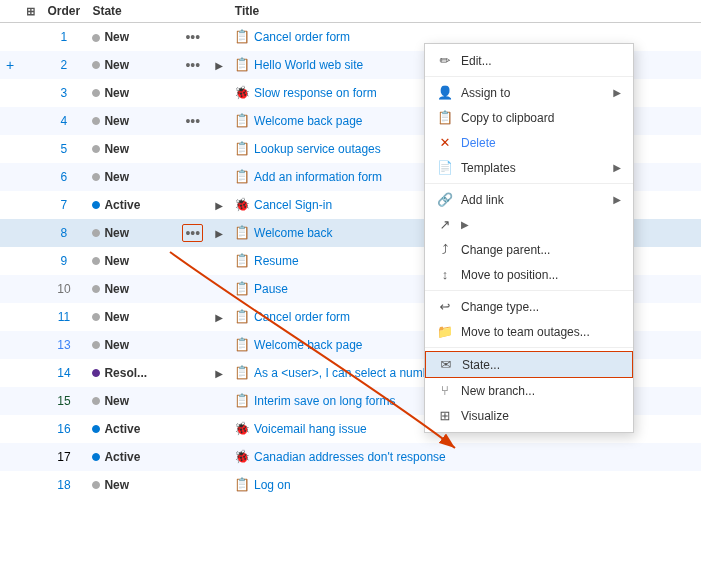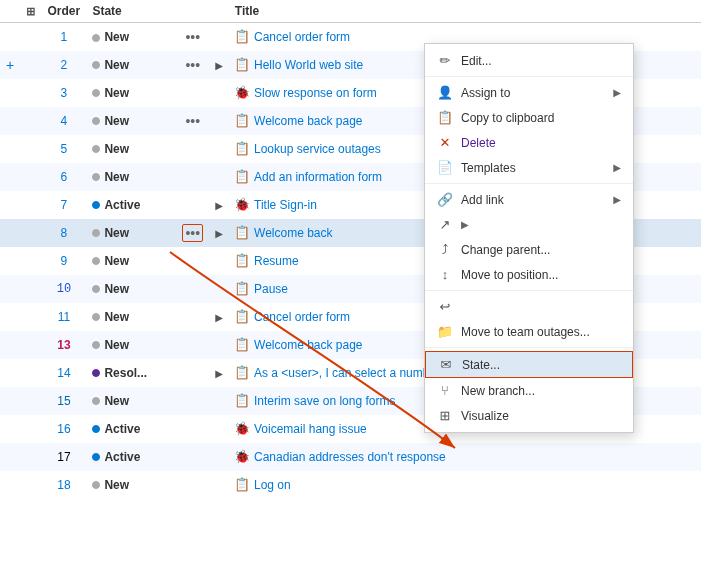--- a/index.html
+++ b/index.html
@@ -141,21 +141,21 @@
     }
     .menu-divider {
       border: none;
       border-top: 1px solid #eee;
       margin: 3px 0;
     }
     .menu-item.delete-item .menu-icon {
       color: #cc3300;
     }
     .menu-item.delete-item .menu-label {
-      color: #4c1d95;
+      color: #3b82f6;
     }
 
     
     .annotation-arrow {
       position: absolute;
       top: 0;
       left: 0;
       width: 100%;
       height: 100%;
       pointer-events: none;
@@ -245,21 +245,21 @@
           <td class="col-arrow"></td>
           <td><span style="margin-right: 3px; vertical-align: middle; font-size: 13px; color: rgb(0, 102, 204);">📋</span><a class="title-link truncate" href="#">Add an information form</a></td>
         </tr>
         <tr>
           <td style="width: 20px; text-align: center;"></td>
           <td style="width: 20px;"></td>
           <td class="col-order" style="color: rgb(0, 120, 212);">7</td>
           <td class="col-state"><span class="state-dot dot-active"></span><span>Active</span></td>
           <td class="col-dots"></td>
           <td class="col-arrow"><span class="arrow-icon">▶</span></td>
-          <td><span style="margin-right: 3px; vertical-align: middle; font-size: 13px; color: rgb(204, 51, 0);">🐞</span><a class="title-link truncate" href="#">Title Sign-in</a></td>
+          <td><span style="margin-right: 3px; vertical-align: middle; font-size: 13px; color: rgb(204, 51, 0);">🐞</span><a class="title-link truncate" href="#">Cancel Sign-in</a></td>
         </tr>
         <tr class="row-selected">
           <td style="width: 20px; text-align: center;"></td>
           <td style="width: 20px;"></td>
           <td class="col-order" style="color: rgb(0, 120, 212);">8</td>
           <td class="col-state"><span class="state-dot dot-new"></span><span>New</span></td>
           <td class="col-dots"><span class="dots-icon">•••</span></td>
           <td class="col-arrow"><span class="arrow-icon">▶</span></td>
           <td><span style="margin-right: 3px; vertical-align: middle; font-size: 13px; color: rgb(0, 102, 204);">📋</span><a class="title-link truncate" href="#">Welcome back</a></td>
         </tr>
@@ -268,57 +268,57 @@
           <td style="width: 20px;"></td>
           <td class="col-order" style="color: rgb(0, 120, 212);">9</td>
           <td class="col-state"><span class="state-dot dot-new"></span><span>New</span></td>
           <td class="col-dots"></td>
           <td class="col-arrow"></td>
           <td><span style="margin-right: 3px; vertical-align: middle; font-size: 13px; color: rgb(0, 102, 204);">📋</span><a class="title-link truncate" href="#">Resume</a></td>
         </tr>
         <tr>
           <td style="width: 20px; text-align: center;"></td>
           <td style="width: 20px;"></td>
-          <td class="col-order" style="color: #1d4ed8; font-family: Liberation Mono, monospace;">10</td>
+          <td class="col-order" style="color: #737373;">10</td>
           <td class="col-state"><span class="state-dot dot-new"></span><span>New</span></td>
           <td class="col-dots"></td>
           <td class="col-arrow"></td>
           <td><span style="margin-right: 3px; vertical-align: middle; font-size: 13px; color: rgb(0, 102, 204);">📋</span><a class="title-link truncate" href="#">Pause</a></td>
         </tr>
         <tr>
           <td style="width: 20px; text-align: center;"></td>
           <td style="width: 20px;"></td>
           <td class="col-order" style="color: rgb(0, 120, 212);">11</td>
           <td class="col-state"><span class="state-dot dot-new"></span><span>New</span></td>
           <td class="col-dots"></td>
           <td class="col-arrow"><span class="arrow-icon">▶</span></td>
           <td><span style="margin-right: 3px; vertical-align: middle; font-size: 13px; color: rgb(0, 102, 204);">📋</span><a class="title-link truncate" href="#">Cancel order form</a></td>
         </tr>
         <tr>
           <td style="width: 20px; text-align: center;"></td>
           <td style="width: 20px;"></td>
-          <td class="col-order" style="color: #be185d; font-weight: bold;">13</td>
+          <td class="col-order" style="color: #3b82f6;">13</td>
           <td class="col-state"><span class="state-dot dot-new"></span><span>New</span></td>
           <td class="col-dots"></td>
           <td class="col-arrow"></td>
           <td><span style="margin-right: 3px; vertical-align: middle; font-size: 13px; color: rgb(0, 102, 204);">📋</span><a class="title-link truncate" href="#">Welcome back page</a></td>
         </tr>
         <tr>
           <td style="width: 20px; text-align: center;"></td>
           <td style="width: 20px;"></td>
           <td class="col-order" style="color: rgb(0, 120, 212);">14</td>
           <td class="col-state"><span class="state-dot dot-resolve"></span><span>Resol...</span></td>
           <td class="col-dots"></td>
           <td class="col-arrow"><span class="arrow-icon">▶</span></td>
           <td><span style="margin-right: 3px; vertical-align: middle; font-size: 13px; color: rgb(0, 102, 204);">📋</span><a class="title-link truncate" href="#">As a &lt;user&gt;, I can select a numbe</a></td>
         </tr>
         <tr>
           <td style="width: 20px; text-align: center;"></td>
           <td style="width: 20px;"></td>
-          <td class="col-order" style="color: #0369a1;">15</td>
+          <td class="col-order" style="color: #14532d;">15</td>
           <td class="col-state"><span class="state-dot dot-new"></span><span>New</span></td>
           <td class="col-dots"></td>
           <td class="col-arrow"></td>
           <td><span style="margin-right: 3px; vertical-align: middle; font-size: 13px; color: rgb(0, 102, 204);">📋</span><a class="title-link truncate" href="#">Interim save on long forms</a></td>
         </tr>
         <tr>
           <td style="width: 20px; text-align: center;"></td>
           <td style="width: 20px;"></td>
           <td class="col-order" style="color: rgb(0, 120, 212);">16</td>
           <td class="col-state"><span class="state-dot dot-active"></span><span>Active</span></td>
@@ -385,20 +385,21 @@
         <span class="menu-icon">⤴</span>
         <span class="menu-label">Change parent...</span>
       </div>
       <div class="menu-item">
         <span class="menu-icon">↕</span>
         <span class="menu-label">Move to position...</span>
       </div>
       <hr class="menu-divider">
       <div class="menu-item">
         <span class="menu-icon">↩</span>
+        <span class="menu-label">Change type...</span>
       </div>
       <div class="menu-item">
         <span class="menu-icon">📁</span>
         <span class="menu-label">Move to team outages...</span>
       </div>
       <hr class="menu-divider">
       <div class="menu-item highlighted">
         <span class="menu-icon">✉</span>
         <span class="menu-label">State...</span>
       </div>

